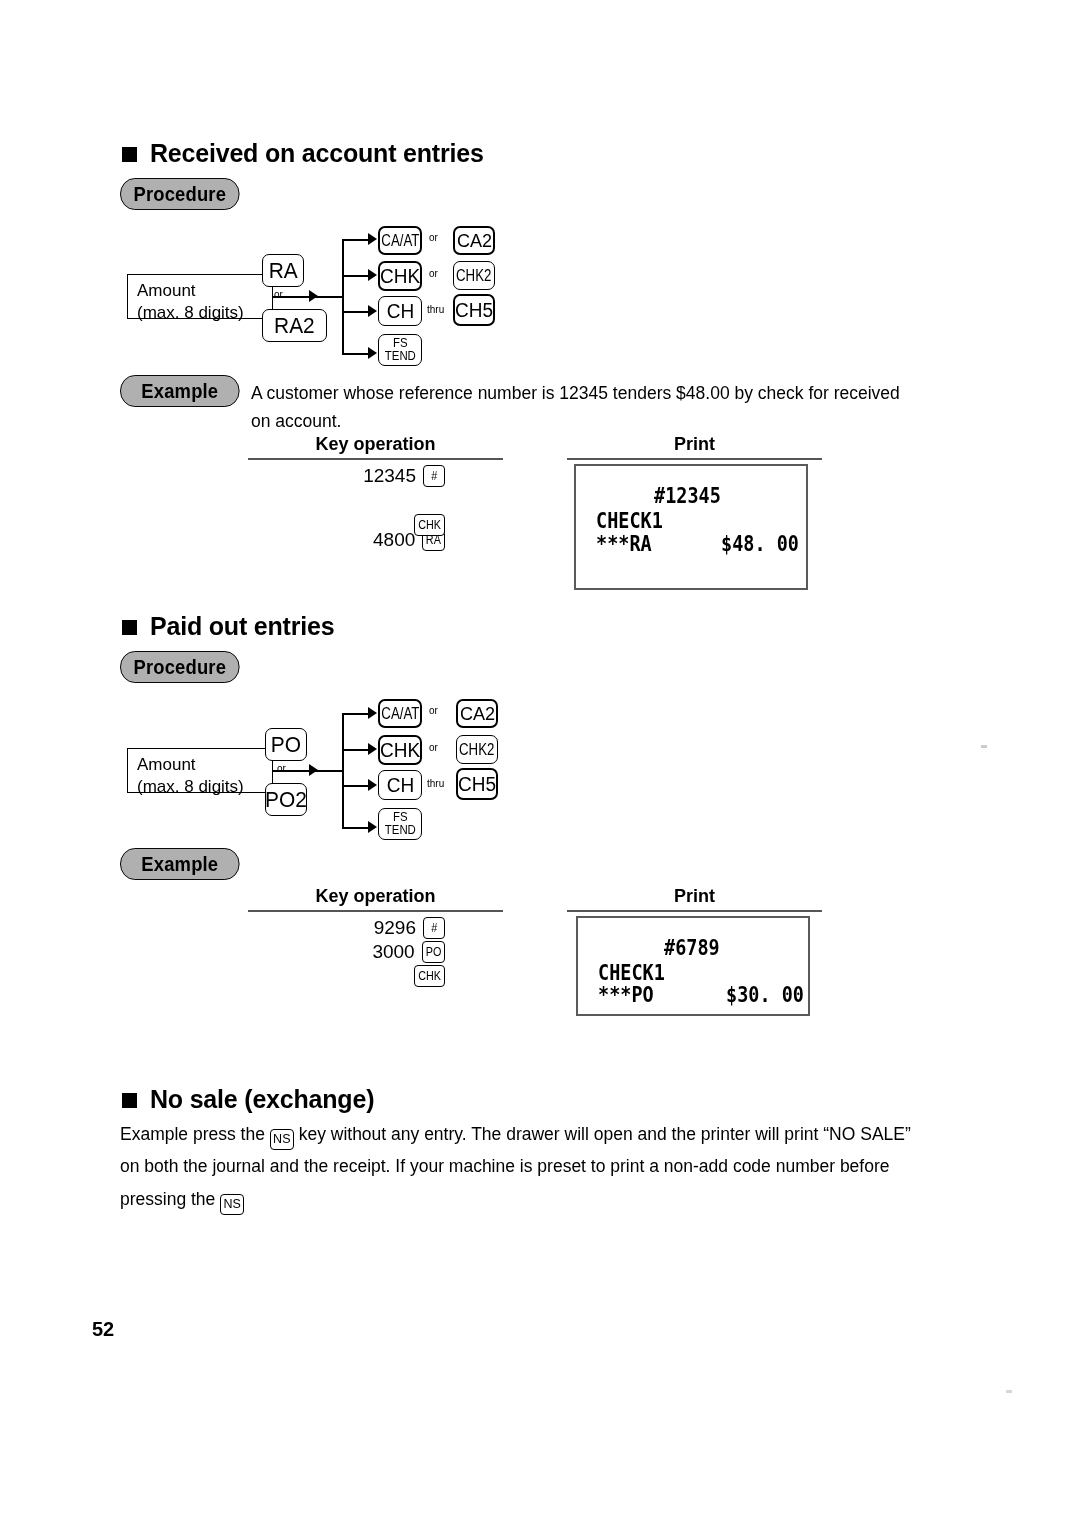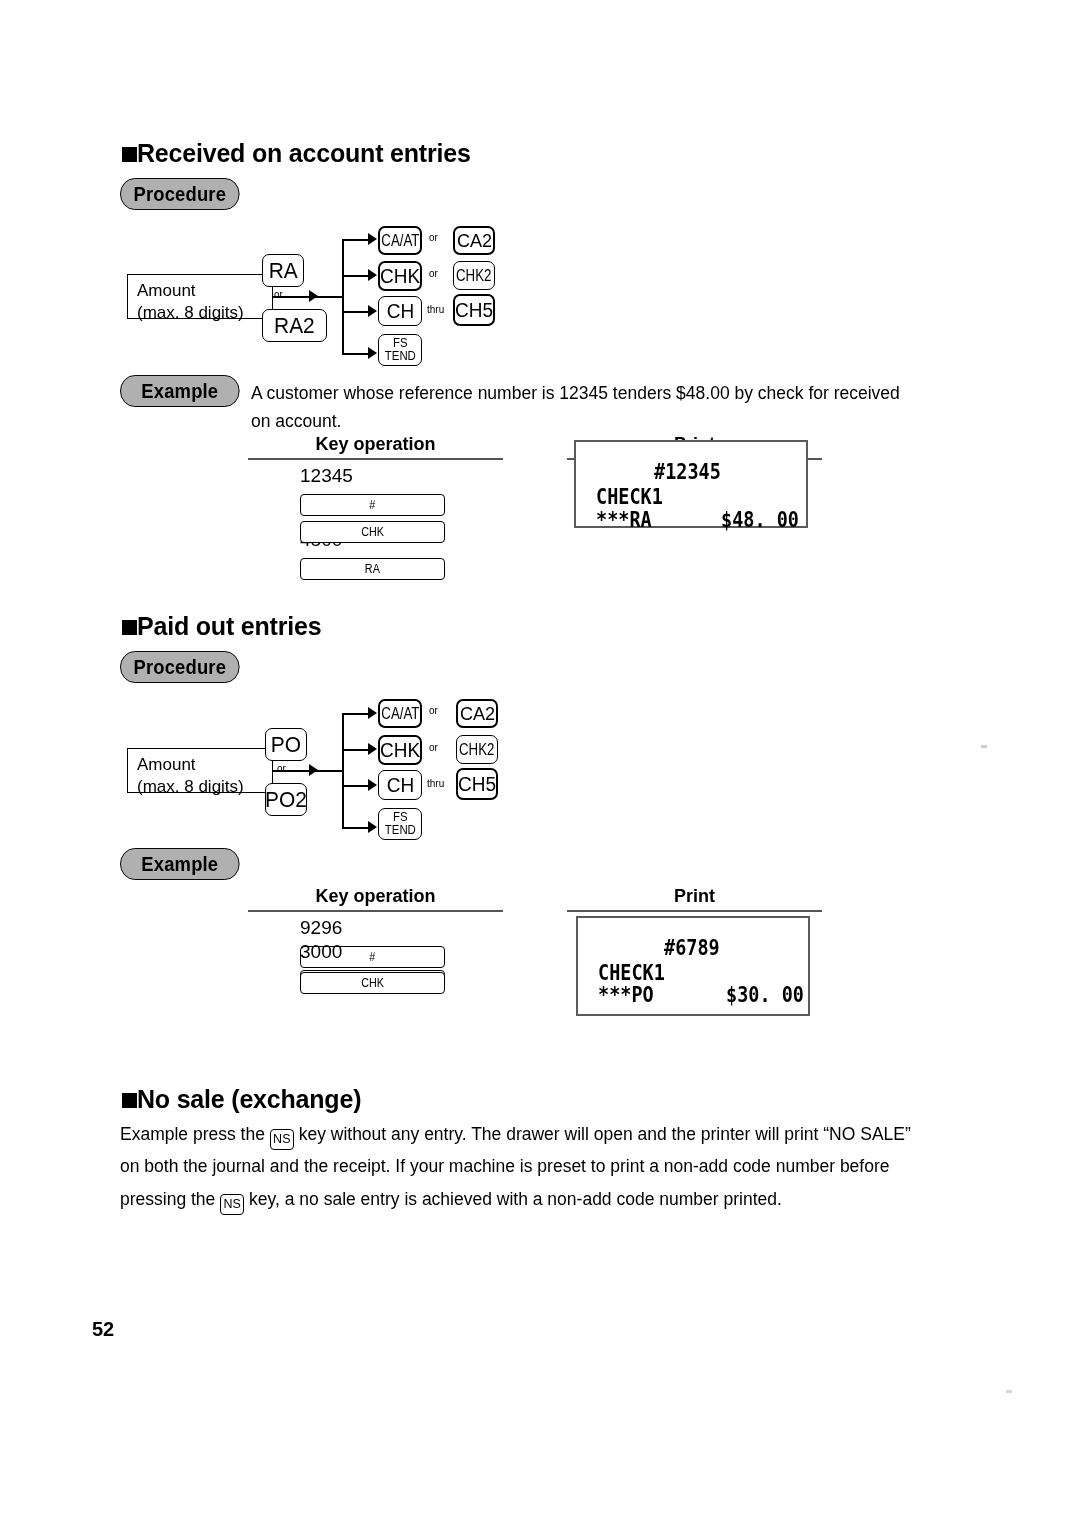--- a/index.html
+++ b/index.html
@@ -15,20 +15,21 @@
     color: #000000;
     overflow: hidden;
   }
   .page { position: absolute; inset: 0; }
 
   
   .section-heading {
     position: absolute;
     display: flex;
     align-items: center;
+    gap: 13px;
     font-size: 25px;
     font-weight: bold;
     letter-spacing: -0.2px;
     white-space: nowrap;
   }
   .sq-bullet {
     width: 15px; height: 15px;
     background: #000;
     display: inline-block;
     flex: 0 0 auto;
@@ -115,25 +116,25 @@
     text-align: center;
     font-size: 18px;
     font-weight: bold;
   }
   .col-rule { position: absolute; background: #555; height: 1.5px; }
 
   
   .keyop-row {
     position: absolute;
     display: flex;
+    align-items: center;
     justify-content: flex-end;
     gap: 7px;
     font-size: 19px;
     white-space: nowrap;
-    flex-direction: column;
   }
   .minikey {
     box-sizing: border-box;
     border: 1.4px solid #000;
     border-radius: 4px;
     background: #fff;
     display: inline-flex;
     align-items: center;
     justify-content: center;
     font-size: 12px;
@@ -296,21 +297,21 @@
       <span class="lbl">RA</span>
     </span>
   </div>
   <div class="keyop-row" style="left:300px; top:514px; width:145px;">
     <span></span>
     <span class="minikey">
       <span class="lbl">CHK</span>
     </span>
   </div>
 
-  <div class="receipt" style="left:574px; top:440px; width:234px; height:88px;">
+  <div class="receipt" style="left:574px; top:464px; width:234px; height:126px;">
     <div class="rline" style="left:78px; top:18px;">#12345</div>
     <div class="rline" style="left:20px; top:43px;">CHECK1</div>
     <div class="rline" style="left:20px; top:66px;">***RA</div>
     <div class="rline" style="left:145px; top:66px;">$48. 00</div>
   </div>
 
   <div class="section-heading" style="left:122px; top:612px;">
     <span class="sq-bullet"></span>
     <span>Paid out entries</span>
   </div>
@@ -421,21 +422,21 @@
   <div class="section-heading" style="left:122px; top:1085px;">
     <span class="sq-bullet"></span>
     <span>No sale (exchange)</span>
   </div>
 
   <div class="para" style="left:120px; top:1118px; width:793px;">
     <span>Example press the </span><span class="inline-key">
         <span>NS</span>
       </span><span> key without any entry.  The drawer will open and the printer will print “NO SALE” on both the journal and the receipt.  If your machine is preset to print a non-add code number before pressing the </span><span class="inline-key">
         <span>NS</span>
-      </span><span> key, a no sale entry is achieved with a non-add code number printed.</span>
+      </span>
   </div>
 
 
   <div class="page-number" style="left:92px; top:1318px;">52</div>
 
   <div class="artifact" style="left:981px; top:745px; width:6px; height:3px; opacity:0.5;"></div>
   <div class="artifact" style="left:1006px; top:1390px; width:6px; height:3px; opacity:0.4;"></div>
 
 </div>
 

